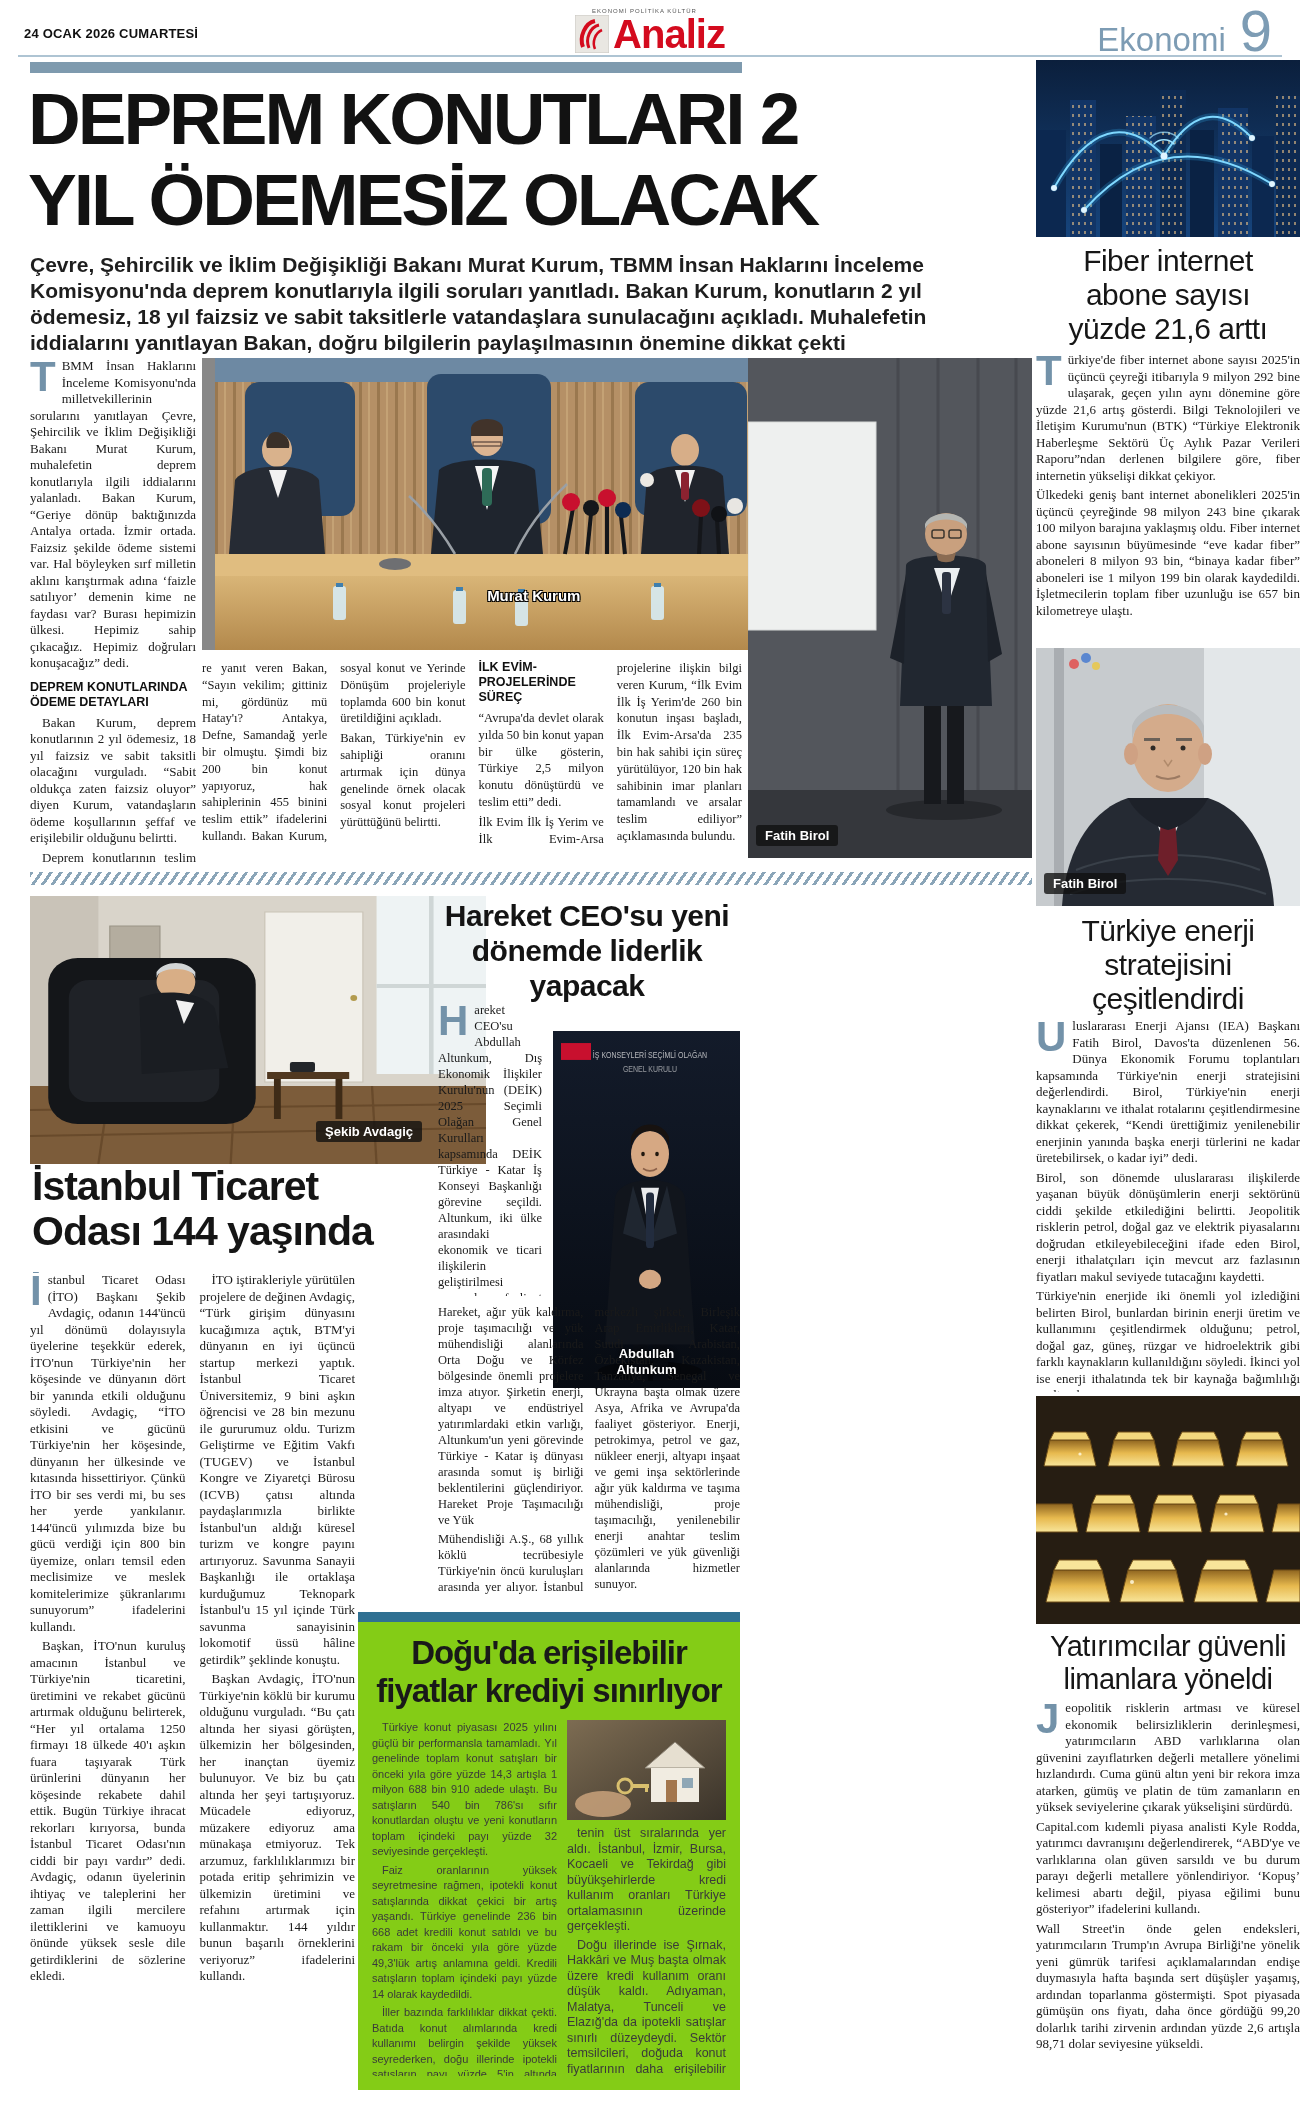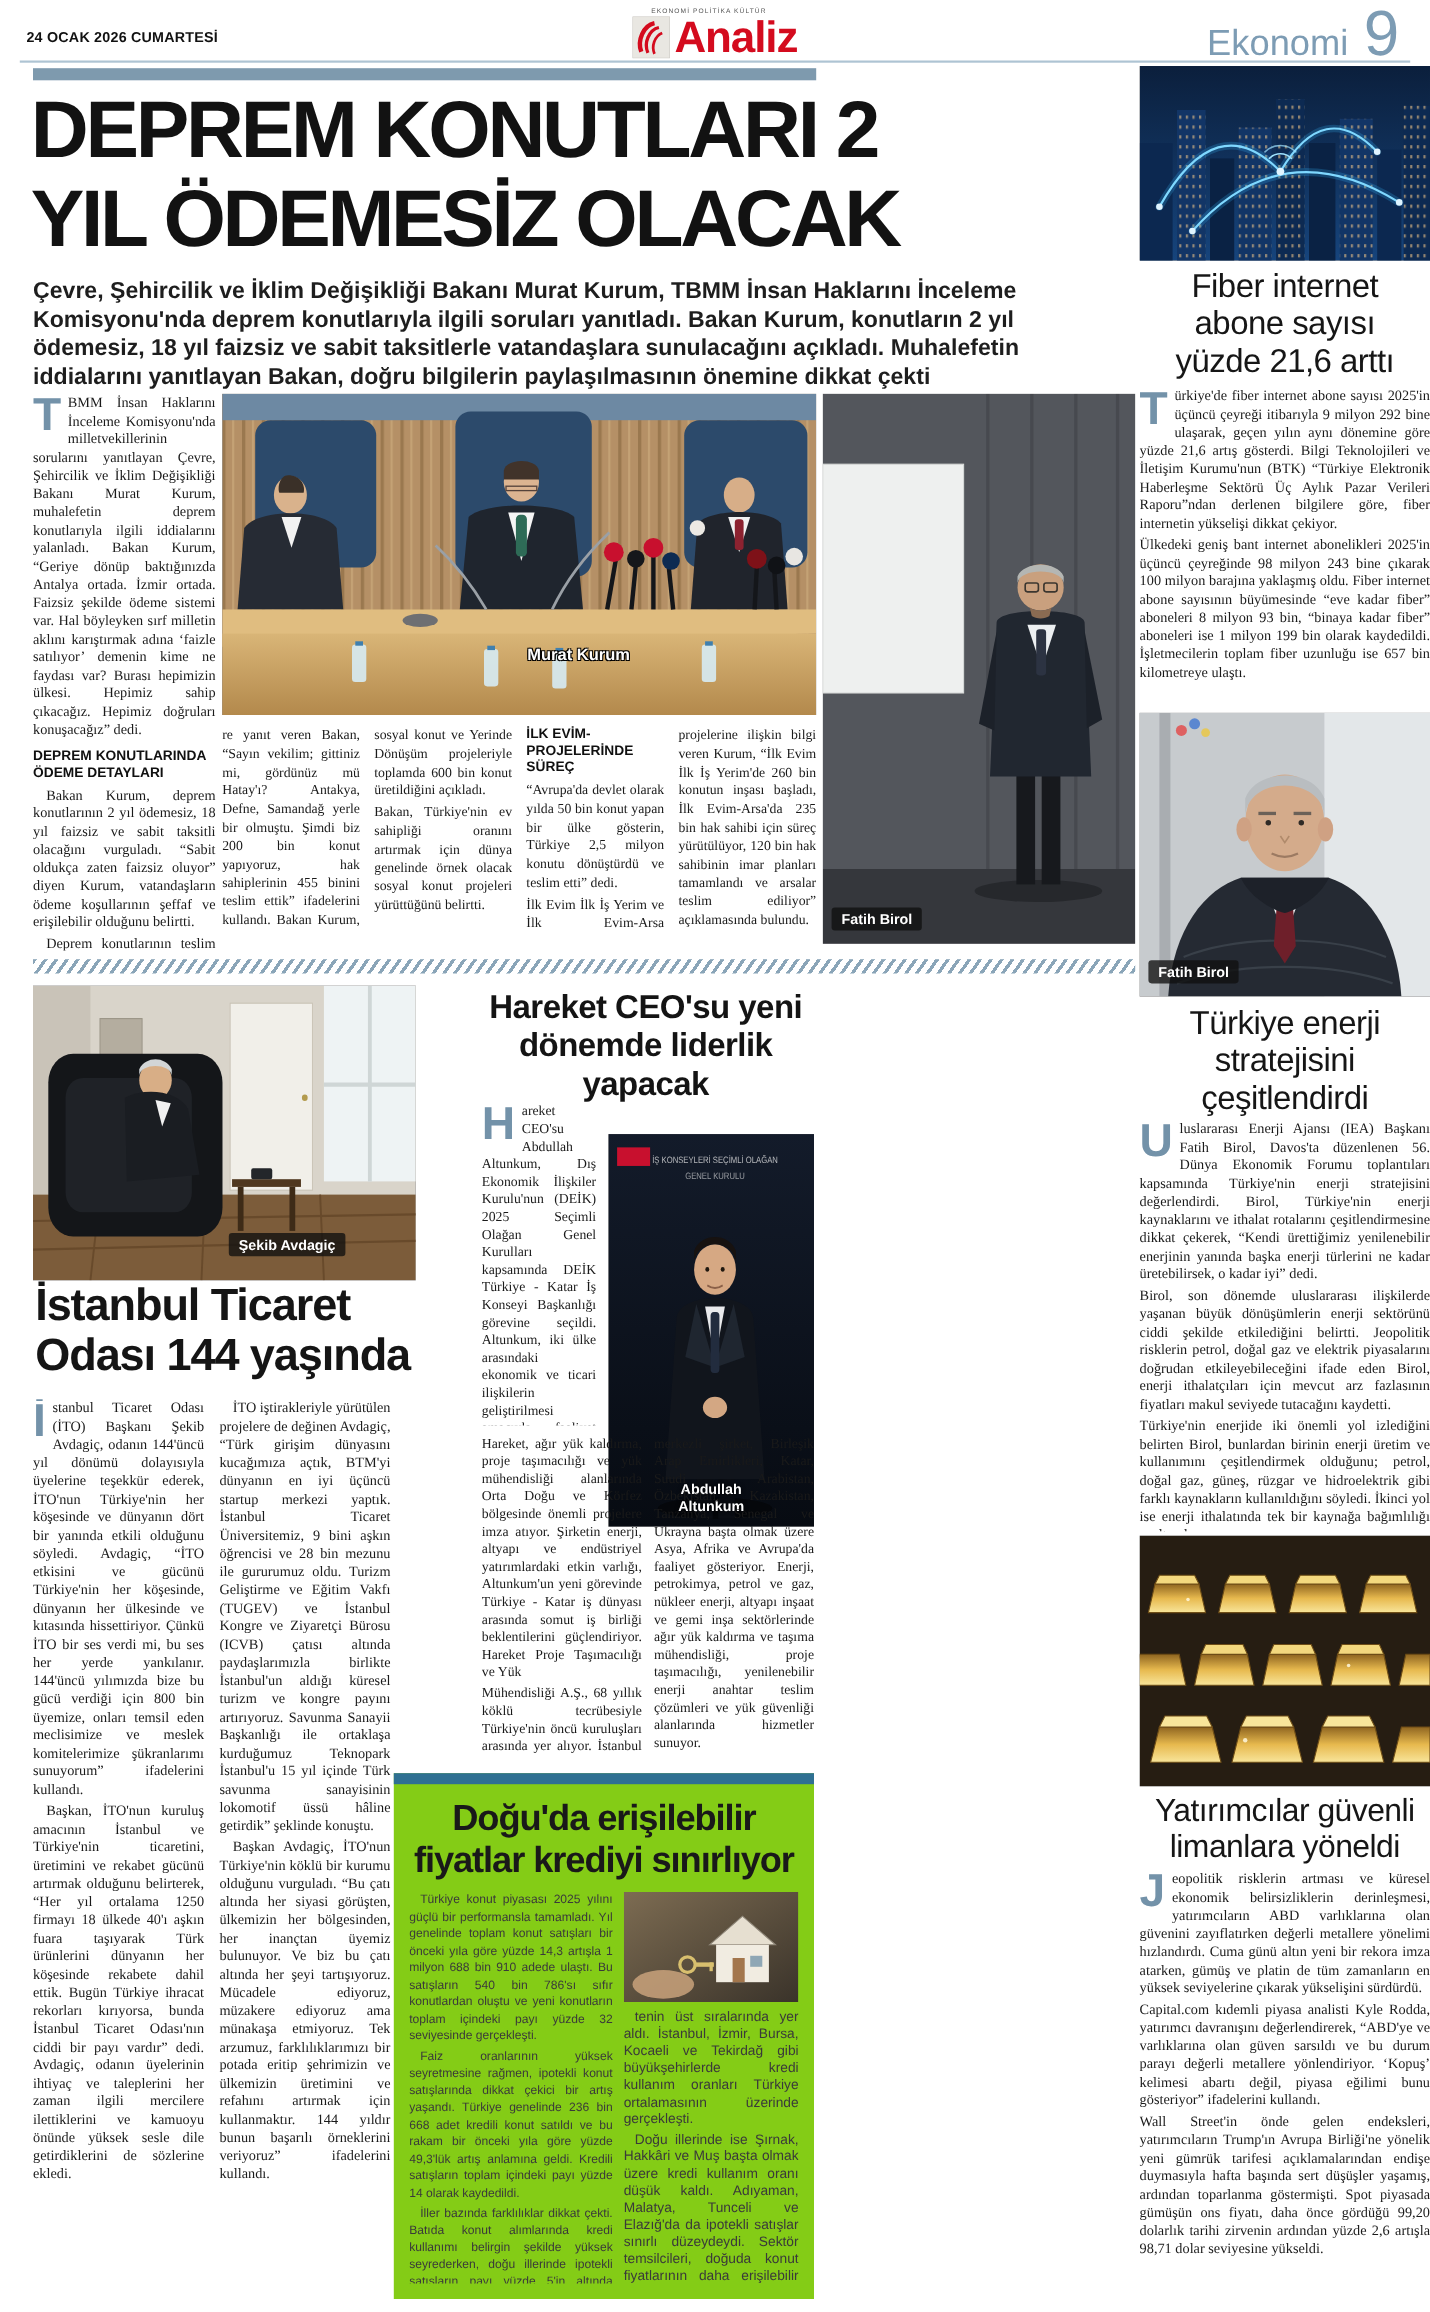--- a/index.html
+++ b/index.html
@@ -32,32 +32,32 @@
   .dc{float:left;font-family:"Liberation Sans",sans-serif;font-weight:700;font-size:42px;
       line-height:34px;color:#7392a9;padding:2px 6px 0 0;}
   .subhd{font-family:"Liberation Sans",sans-serif;font-weight:700;font-size:12.5px;
          line-height:15px;margin:8px 0 5px 0;color:#101010;text-align:left;}
   .leftcol{position:absolute;left:30px;top:358px;width:166px;height:506px;overflow:hidden;}
   .bottomcols{position:absolute;left:202px;top:660px;width:540px;height:205px;overflow:hidden;
               column-count:4;column-gap:13px;font-size:12.5px;line-height:16.8px;text-align:justify;}
   .bottomcols p{margin:0 0 3px 0;}
   .photo{position:absolute;margin:0;overflow:hidden;background:#888;}
   .photo svg{display:block;width:100%;height:100%;}
-  .ph-press{left:202px;top:358px;width:540px;height:292px;}
+  .ph-press{left:202px;top:358px;width:540px;height:292px;padding-left:13px;}
   .ph-tall{left:748px;top:358px;width:284px;height:500px;}
   .cap-outline{position:absolute;left:60%;bottom:46px;transform:translateX(-50%);
                font-family:"Liberation Sans",sans-serif;font-weight:700;font-size:15px;color:#fff;
                text-shadow:-1px -1px 0 #000,1px -1px 0 #000,-1px 1px 0 #000,1px 1px 0 #000;}
   .cap-label{position:absolute;left:8px;bottom:12px;background:rgba(15,15,15,.78);color:#fff;
              font-family:"Liberation Sans",sans-serif;font-weight:700;font-size:13px;
              padding:3px 9px;border-radius:3px;white-space:nowrap;text-align:right;}
   .hatch{position:absolute;left:30px;top:872px;width:1002px;height:13px;
          background:repeating-linear-gradient(125deg,#8aa5b8 0 3px,#ffffff 3px 8px);}
   
-  .ito-photo{left:30px;top:896px;width:348px;height:268px;}
+  .ito-photo{left:30px;top:896px;width:456px;height:268px;}
   .ito-photo .cap-label{left:auto;right:64px;bottom:22px;}
   .ito-headline{position:absolute;left:32px;top:1164px;width:440px;margin:0;
                 font-family:"Liberation Sans",sans-serif;font-weight:700;font-size:41px;
                 line-height:45px;letter-spacing:-1px;color:#151515;}
   .ito-body{position:absolute;left:30px;top:1272px;width:325px;height:818px;overflow:hidden;
             column-count:2;column-gap:14px;}
   
   .hk-headline{position:absolute;left:432px;top:898px;width:310px;margin:0;text-align:center;
                font-family:"Liberation Sans",sans-serif;font-weight:700;font-size:30px;
                line-height:35px;letter-spacing:-.5px;color:#141414;}

